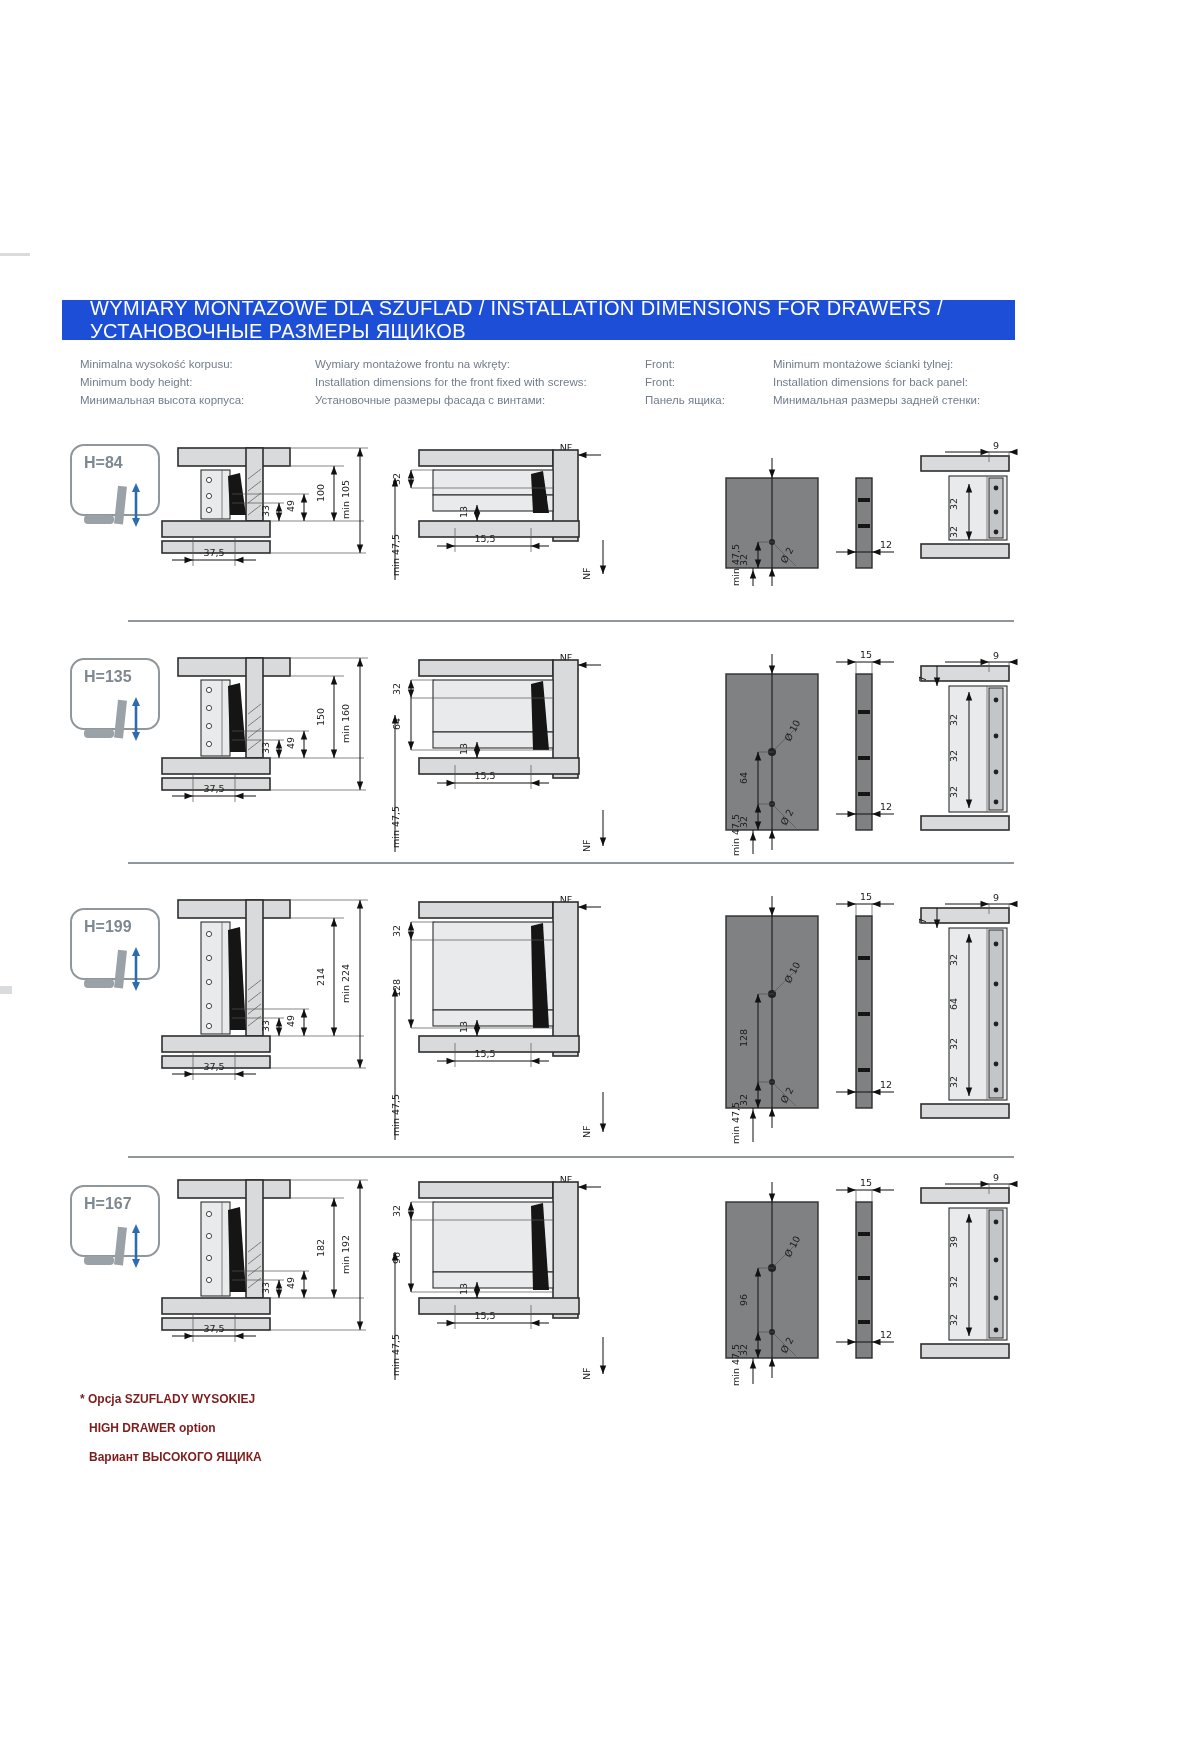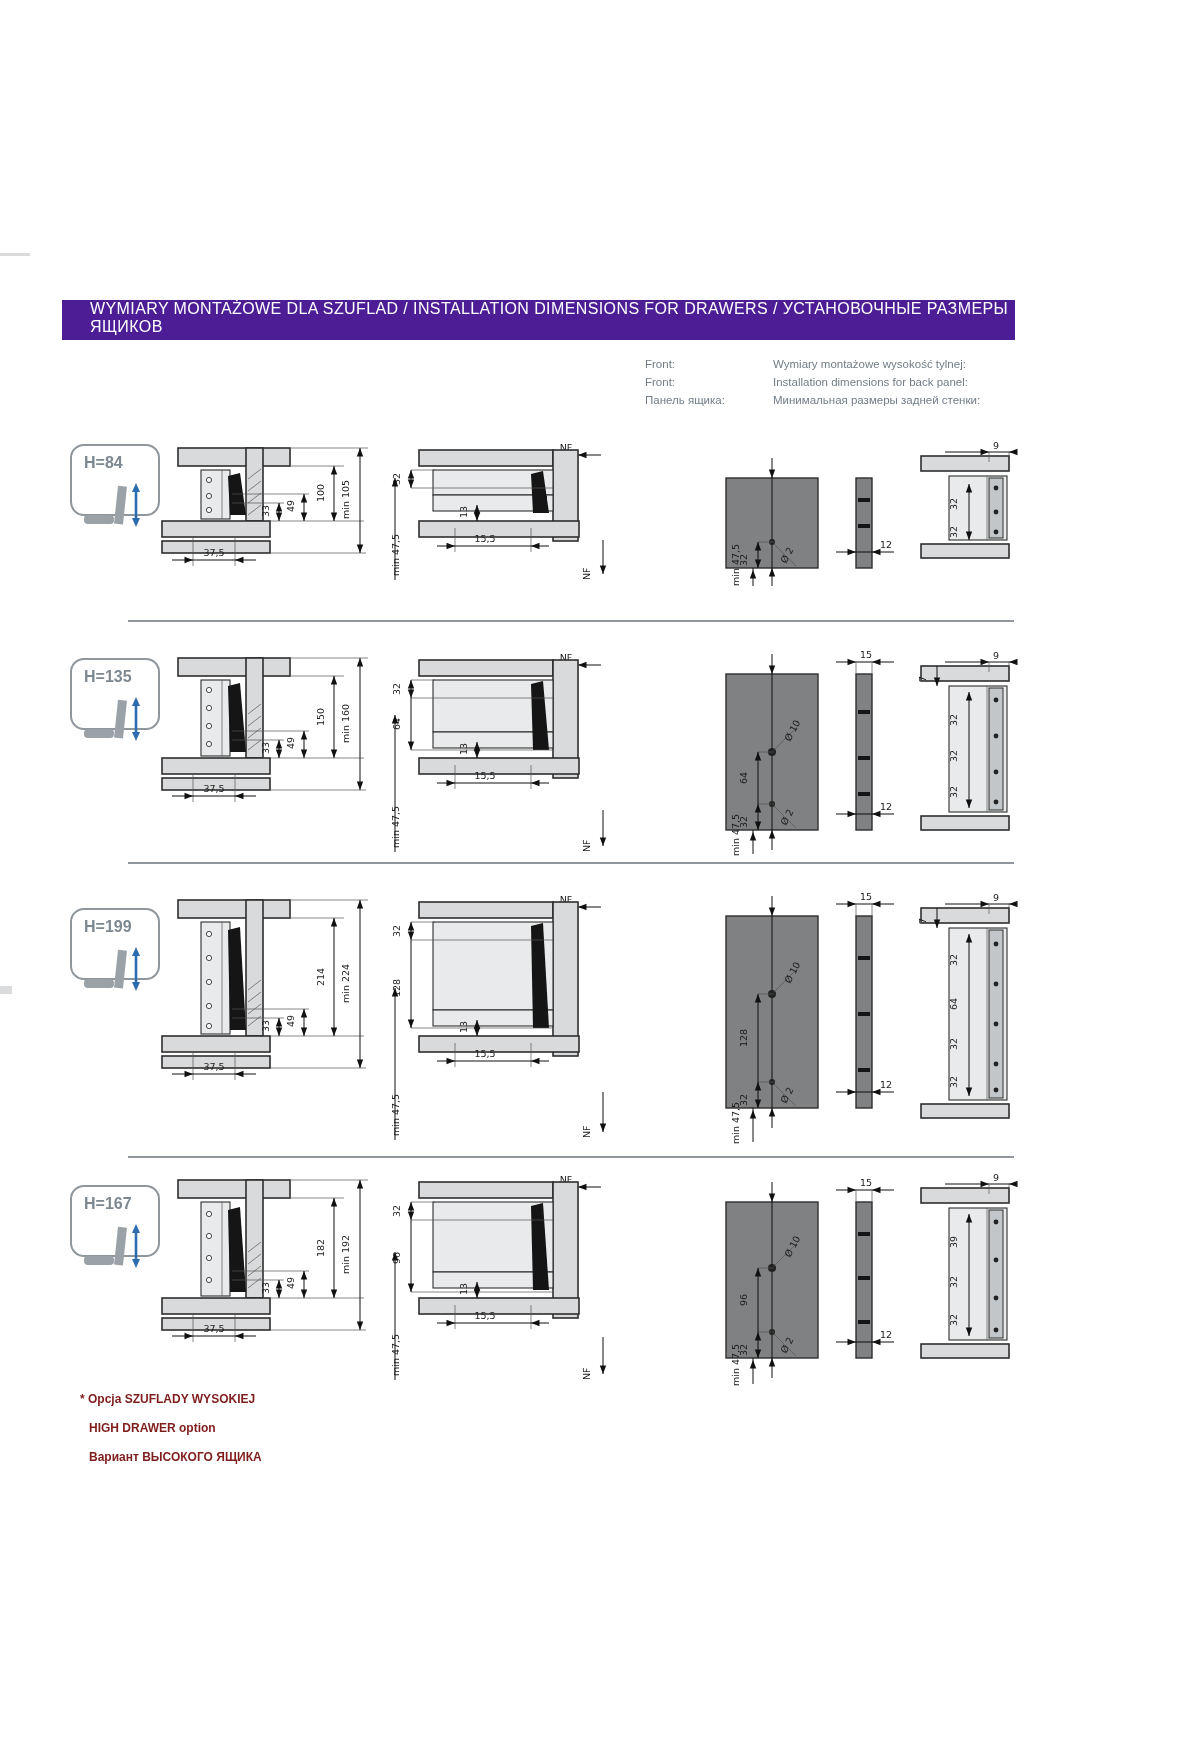--- a/index.html
+++ b/index.html
@@ -1,19 +1,19 @@
 <!DOCTYPE html>
 <html><head>
 <meta charset="utf-8">
 <style>
   html,body{margin:0;padding:0;background:#fff;}
   .page{position:relative;width:1200px;height:1760px;background:#fff;font-family:"Liberation Sans",sans-serif;overflow:hidden;}
   .edge-mark{position:absolute;background:#d9dbdd;}
-  .titlebar{position:absolute;left:62px;top:300px;width:953px;height:40px;background:#4c1d95;color:#fff;
-    display:flex;align-items:flex-start;padding-left:28px;box-sizing:border-box;font-size:16px;letter-spacing:.4px;}
+  .titlebar{position:absolute;left:62px;top:300px;width:953px;height:40px;background:#1d4ed8;color:#fff;
+    display:flex;align-items:center;padding-left:28px;box-sizing:border-box;font-size:20px;letter-spacing:.4px;}
   .colhead{position:absolute;top:355px;font-size:11.5px;line-height:18px;color:#727d88;}
   .c1{left:80px;width:225px}.c2{left:315px;width:330px}.c3{left:645px;width:125px}.c4{left:773px;width:245px}
   .divider{position:absolute;left:128px;width:886px;height:2px;background:#90969b;}
   .row{position:absolute;left:0;width:1020px;}
   .badge{position:absolute;left:70px;width:90px;height:72px;border:2.5px solid #8f969c;border-radius:14px;background:#fff;box-sizing:border-box;}
   .badge-label{color:#7e8890;font-weight:bold;font-size:16px;margin:8px 0 0 12px;}
   .bicon{position:absolute;left:10px;top:36px;}
   .cell{position:absolute;top:0;overflow:visible;}
   .cellA{left:62px}.cellB{left:385px}.cellC{left:640px}.cellD{left:915px}
   svg{overflow:visible;}
@@ -35,27 +35,37 @@
 <body>
 
 <div class="page">
   <div class="edge-mark" style="left:0;top:253px;width:30px;height:3px"></div>
   <div class="edge-mark" style="left:0;top:986px;width:12px;height:8px"></div>
 
   <div class="titlebar">
     <span>WYMIARY MONTAŻOWE DLA SZUFLAD / INSTALLATION DIMENSIONS FOR DRAWERS / УСТАНОВОЧНЫЕ РАЗМЕРЫ ЯЩИКОВ</span>
   </div>
 
+  <div class="colhead c1">
+    <div>Minimalna wysokość korpusu:</div>
+    <div>Minimum body height:</div>
+    <div>Минимальная высота корпуса:</div>
+  </div>
+  <div class="colhead c2">
+    <div>Wymiary montażowe frontu na wkręty:</div>
+    <div>Installation dimensions for the front fixed with screws:</div>
+    <div>Установочные размеры фасада с винтами:</div>
+  </div>
   <div class="colhead c3">
     <div>Front:</div>
     <div>Front:</div>
     <div>Панель ящика:</div>
   </div>
   <div class="colhead c4">
-    <div>Wymiary montażowe wysokość tylnej:</div>
+    <div>Minimum montażowe ścianki tylnej:</div>
     <div>Installation dimensions for back panel:</div>
     <div>Минимальная размеры задней стенки:</div>
   </div>
 
   <div class="divider" style="top:620px"></div>
   <div class="divider" style="top:862px"></div>
   <div class="divider" style="top:1156px"></div>
 
   <div class="row" style="top:440px;height:150px">
     <div class="badge" style="top:4px">

